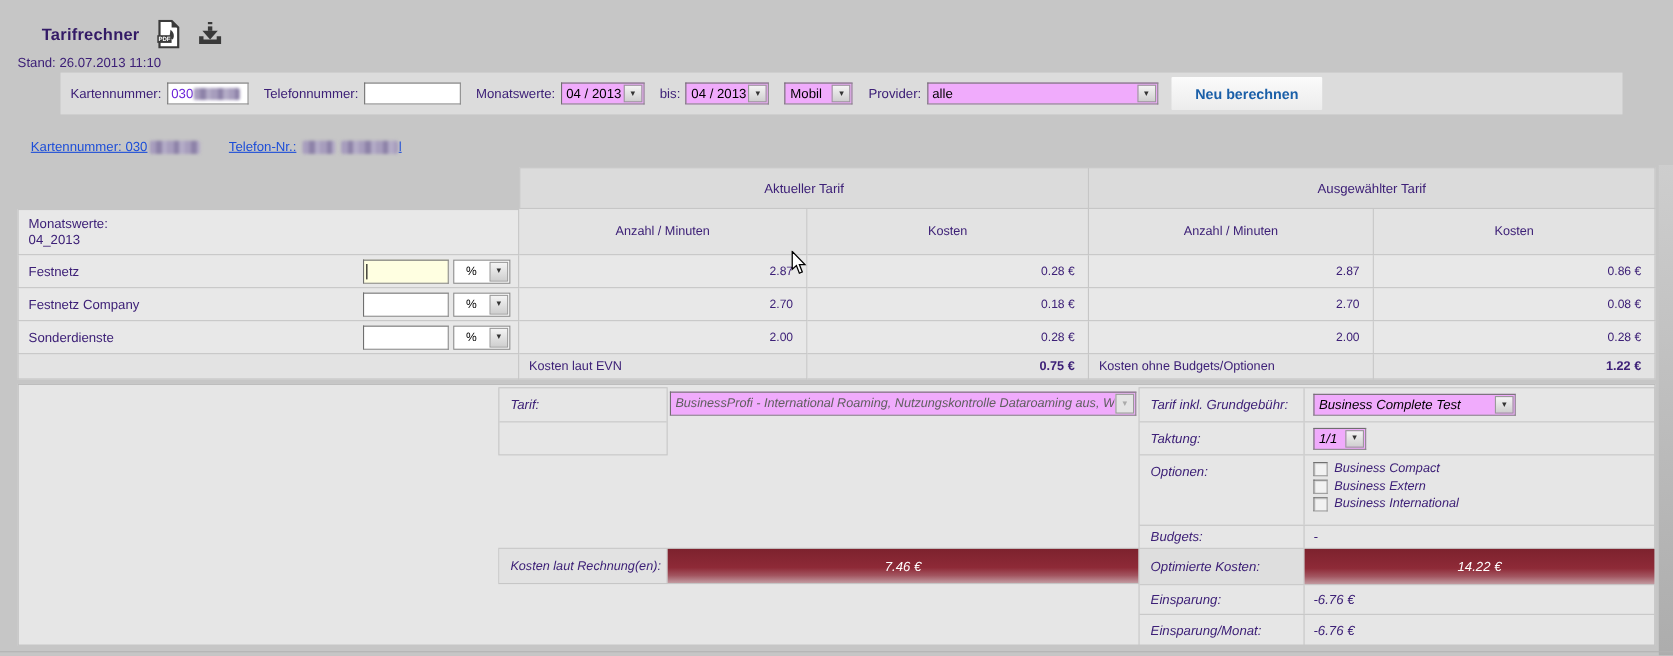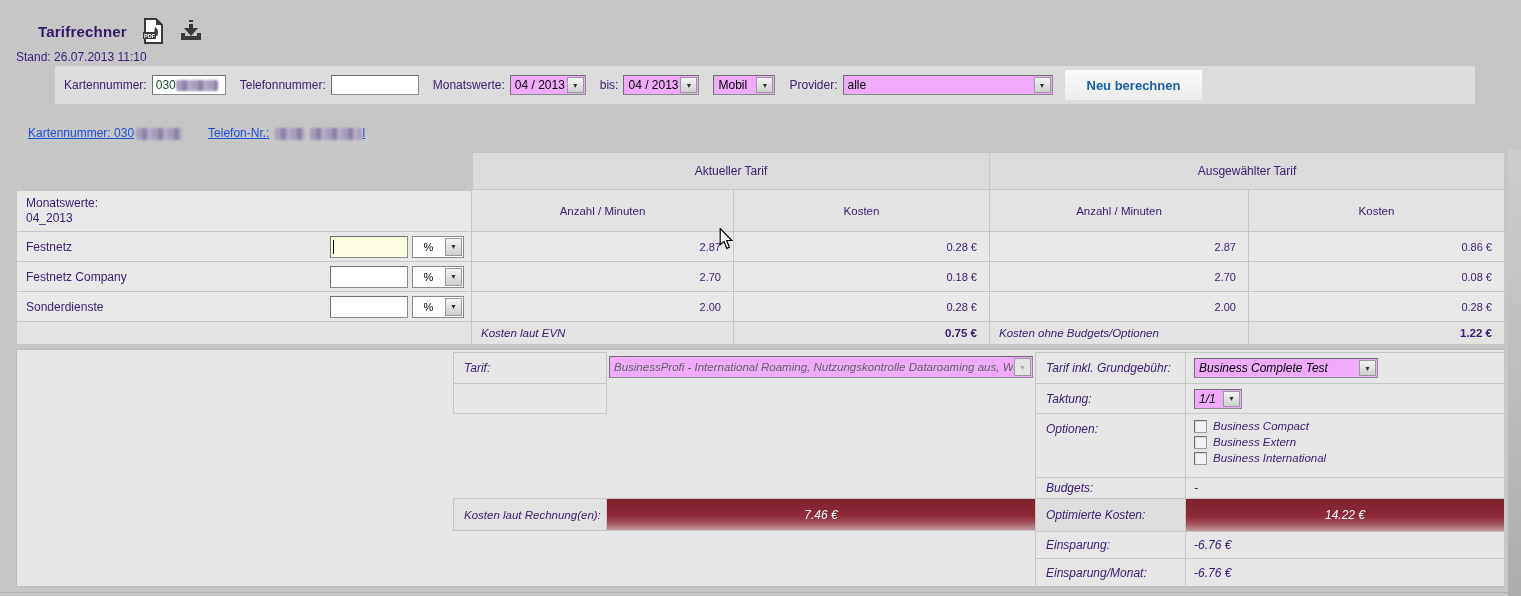--- a/index.html
+++ b/index.html
@@ -23,21 +23,21 @@
   
   .toolbar {
     position:absolute; left:55px; top:66px; width:1420px; height:38px;
     background:#dcdcdc; display:flex; align-items:center; padding-left:9px;
   }
   .toolbar .lab { color:#3d2077; margin-right:5px; white-space:nowrap; }
   .tb-gap { margin-left:14px; }
   .tinput {
     height:20px; background:#fff; border:1px solid #8a8a8a;
     border-top-color:#6f6f6f; border-left-color:#6f6f6f;
-    display:flex; align-items:center; padding:0 3px; font-size:12px; color:#14532d;
+    display:flex; align-items:center; padding:0 3px; font-size:12px; color:#6d28d9;
   }
   .sel {
     height:20px; background:#f0abfc; border:1px solid #8a8a8a;
     border-top-color:#6f6f6f; border-left-color:#6f6f6f;
     display:flex; align-items:stretch; color:#000; font-size:12px; cursor:default;
   }
   .sel .sel-txt { flex:1; display:flex; align-items:center; padding:0 4px; white-space:nowrap; overflow:hidden; }
   .sel .sel-btn {
     width:17px; margin:1px; background:linear-gradient(#f4f4f4,#cfcfcf);
     border:1px solid #9a9a9a; display:flex; align-items:center; justify-content:center;
@@ -69,21 +69,21 @@
     grid-template-rows:38px 42px 30px 30px 30px 23px;
   }
   .cell { border-right:1px solid #c6c6c6; border-bottom:1px solid #c6c6c6; background:#e8e8e8; display:flex; align-items:center; }
   .bl { border-left:1px solid #c6c6c6; }
   .bt { border-top:1px solid #c6c6c6; }
   .gh { background:#dbdbdb; justify-content:center; font-size:12px; }
   .sh { background:#e3e3e3; justify-content:center; font-size:11.5px; }
   .rowlab { padding-left:9px; font-size:12px; justify-content:space-between; }
   .num { justify-content:flex-end; padding-right:12px; font-size:11px; }
   .sumcell { background:#e3e3e3; font-size:11.5px; }
-  .sumlab { padding-left:9px;font-style:italic; }
+  .sumlab { padding-left:9px; }
   .sumval { justify-content:flex-end; padding-right:12px; font-weight:bold; }
   .mw-cell { background:#e8e8e8; padding-left:9px; font-size:12px; line-height:15px; align-items:center; }
 
   .pct-wrap { display:flex; align-items:center; gap:4px; margin-right:7px; }
   .row-input {
     width:78px; height:22px; background:#fff;
     border:1px solid #8a8a8a; border-top-color:#6f6f6f; border-left-color:#6f6f6f;
     display:flex; align-items:center; padding-left:2px;
   }
   .row-input.focused { background:#ffffe1; }

